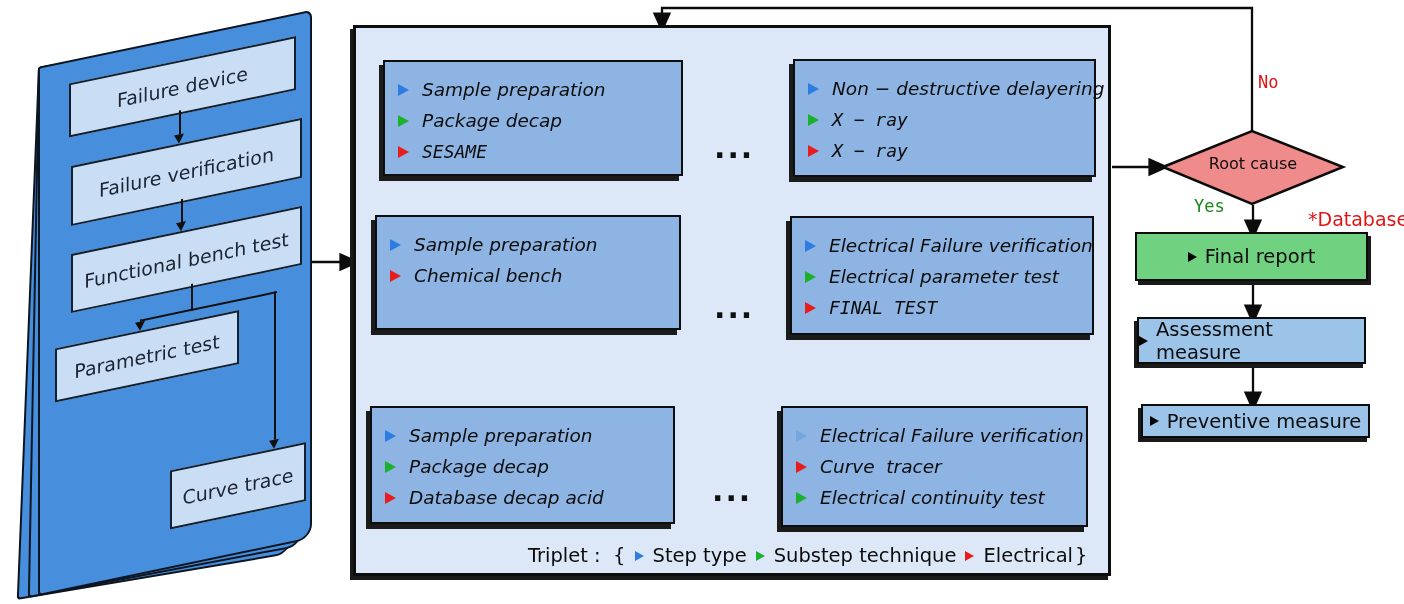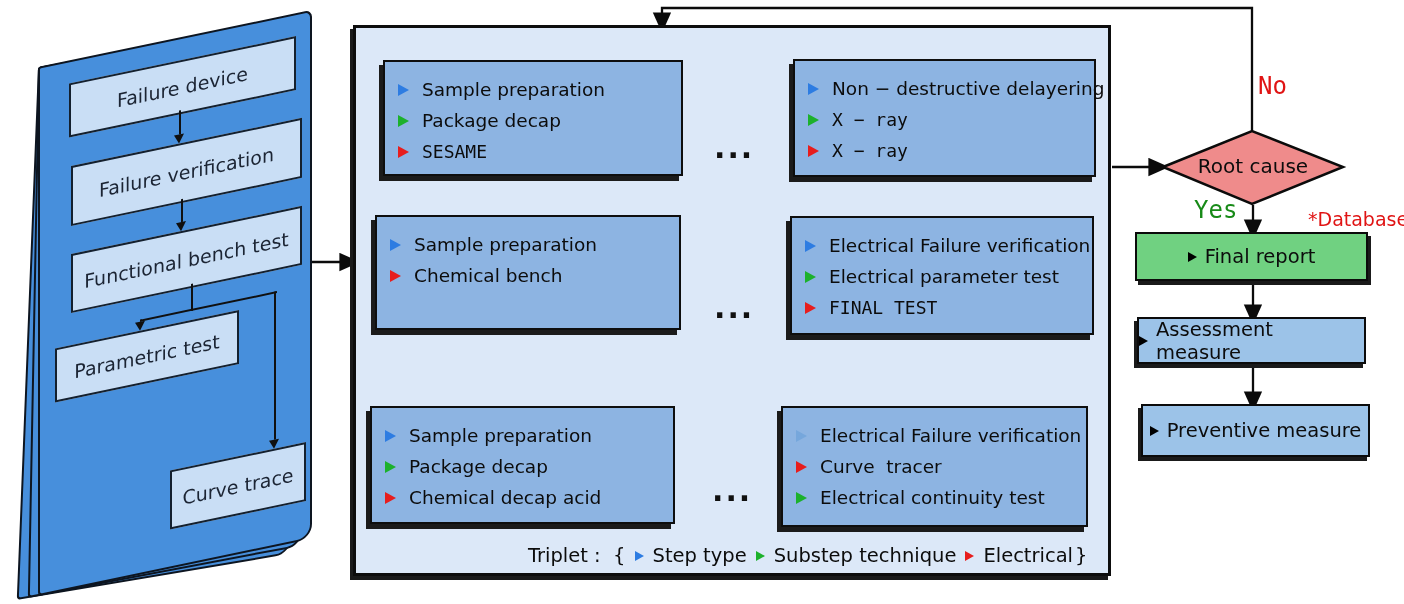--- a/index.html
+++ b/index.html
@@ -35,46 +35,47 @@
   
   .panel{
     position:absolute;left:353px;top:25px;width:758px;height:551px;
     background:var(--panel-bg);border:3px solid #0d0d0d;
     box-shadow:-3px 4px 0 #1a1a1a;box-sizing:border-box;
   }
   .tbox{
     position:absolute;background:var(--panel-box-bg);border:2.2px solid #0e0e0e;
     box-shadow:-4px 5px 0 #1b1b1b;box-sizing:border-box;
     padding:12px 0 0 13px;
+    font-style:italic;
   }
   .item{display:flex;align-items:center;height:31px;gap:13px;}
   .itext{font-size:18.5px;white-space:pre;color:#0c0c0c;}
   .itext[data-mono="true"]{font-family:"DejaVu Sans Mono",monospace;font-size:18px;}
   .tri{width:0;height:0;border-top:6.5px solid transparent;border-bottom:6.5px solid transparent;border-left:11px solid #000;flex:0 0 auto;}
   .tri.small{border-top-width:5.5px;border-bottom-width:5.5px;border-left-width:9.5px;}
   .tri[data-color="blue"]{border-left-color:var(--bullet-blue);}
   .tri[data-color="blue-muted"]{border-left-color:var(--bullet-blue-muted);}
   .tri[data-color="green"]{border-left-color:var(--bullet-green);}
   .tri[data-color="red"]{border-left-color:var(--bullet-red);}
   .tri[data-color="black"]{border-left-color:#000;}
   .dots{position:absolute;font-size:30px;font-weight:700;letter-spacing:2px;color:#101010;line-height:1;}
   .legend{position:absolute;left:172px;top:516px;display:flex;align-items:center;gap:9px;font-size:19.5px;white-space:pre;}
   
-  .decision-label{position:absolute;left:1163px;top:154px;width:180px;text-align:center;font-size:20px;}
-  .edge-label{position:absolute;font-size:24px;font-family:"DejaVu Sans Mono",monospace;}
+  .decision-label{position:absolute;left:1163px;top:154px;width:180px;text-align:center;font-size:16px;}
+  .edge-label{position:absolute;font-size:17px;font-family:"DejaVu Sans Mono",monospace;}
   .lbl-no{left:1258px;top:72px;color:var(--no-red);}
   .lbl-yes{left:1194px;top:196px;color:var(--yes-green);}
   .lbl-db{left:1268px;top:208px;color:var(--no-red);font-size:19px;font-family:"DejaVu Sans",sans-serif;margin-left:40px;}
   .outbox{
     position:absolute;border:2.5px solid #0b0b0b;box-sizing:border-box;
     display:flex;align-items:center;justify-content:center;gap:8px;font-size:19.5px;
   }
   .final{left:1135px;top:232px;width:233px;height:49px;background:var(--final-bg);box-shadow:3px 4px 0 #1a1a1a;}
   .assess{left:1137px;top:317px;width:229px;height:47px;background:var(--measure-bg);box-shadow:-3px 4px 0 #1a1a1a;}
-  .prevent{left:1141px;top:404px;width:229px;height:53px;background:var(--measure-bg);box-shadow:-3px 4px 0 #1a1a1a;}
+  .prevent{left:1141px;top:404px;width:229px;height:34px;background:var(--measure-bg);box-shadow:-3px 4px 0 #1a1a1a;}
 </style>
 </head>
 <body>
 
 <div class="stage">
 
   <svg class="connectors" viewBox="0 0 1404 604">
     <defs>
       <marker id="ah" markerWidth="10" markerHeight="9" refX="2" refY="4" orient="auto">
         <path d="M0,0 L9,4 L0,8 Z" fill="#0b0b0b"></path>
@@ -169,21 +170,21 @@
       <div class="item">
           <span class="tri" data-color="blue"></span>
           <span class="itext" data-mono="false">Sample preparation</span>
         </div>
       <div class="item">
           <span class="tri" data-color="green"></span>
           <span class="itext" data-mono="false">Package decap</span>
         </div>
       <div class="item">
           <span class="tri" data-color="red"></span>
-          <span class="itext" data-mono="false">Chemical decap acid</span>
+          <span class="itext" data-mono="false">Database decap acid</span>
         </div>
     </div>
 
     <div class="tbox" style="left:425px;top:378px;width:307px;height:121px">
       <div class="item">
           <span class="tri" data-color="blue-muted"></span>
           <span class="itext" data-mono="false">Electrical Failure verification</span>
         </div>
       <div class="item">
           <span class="tri" data-color="red"></span>

